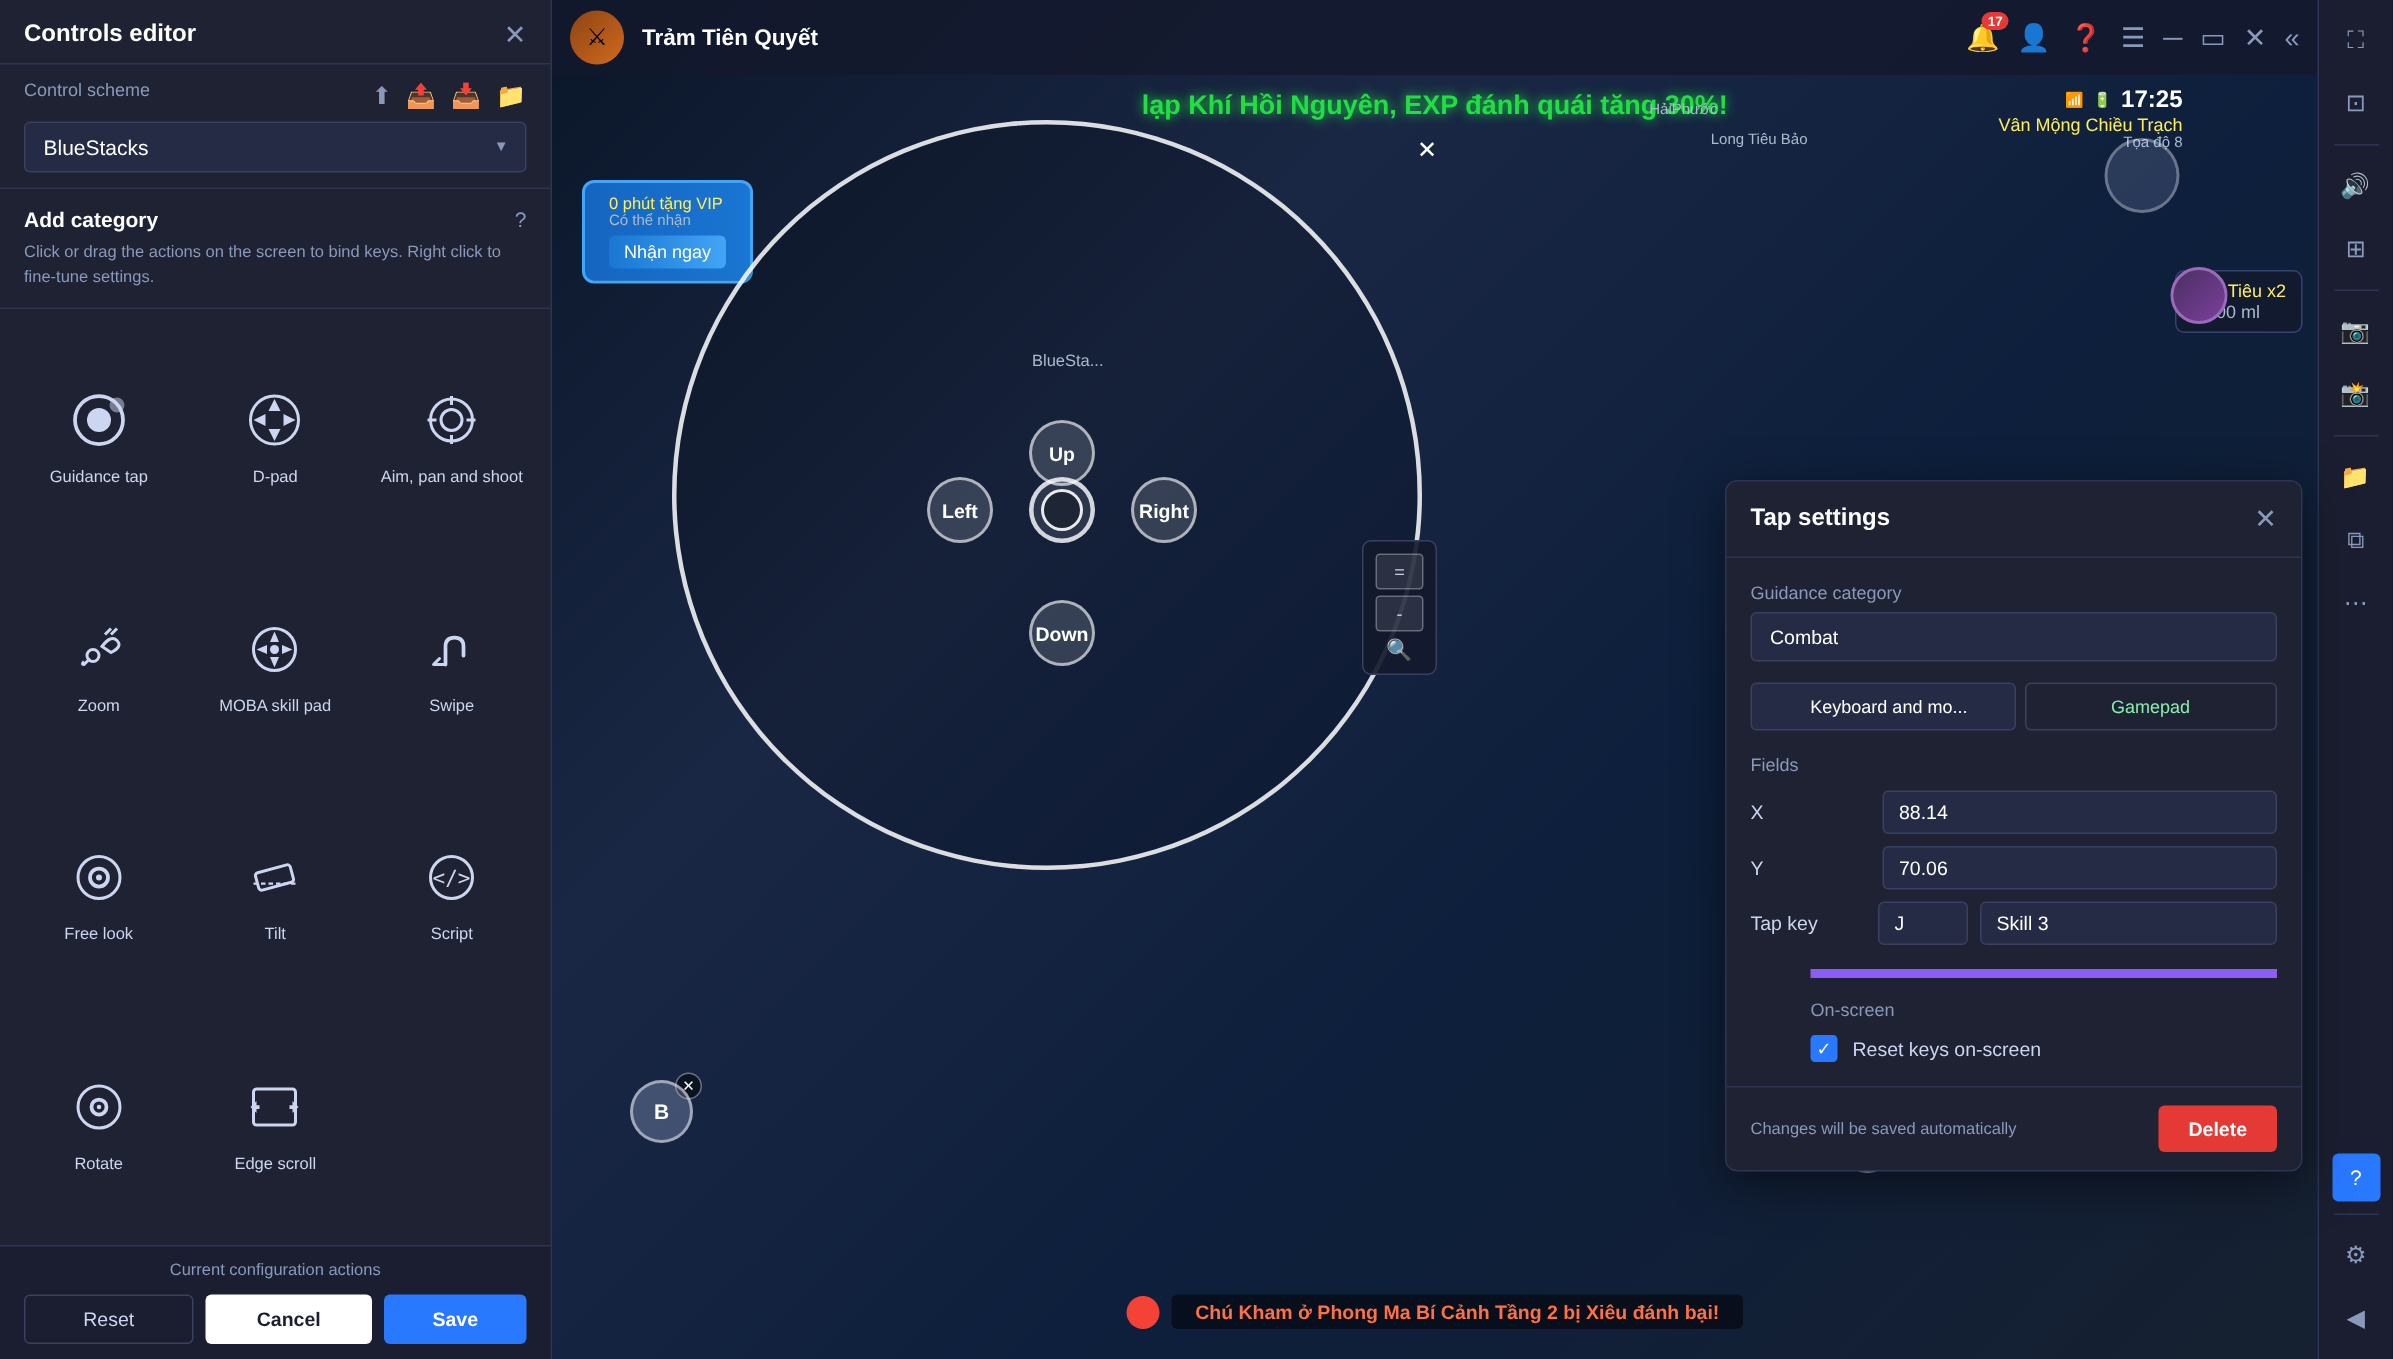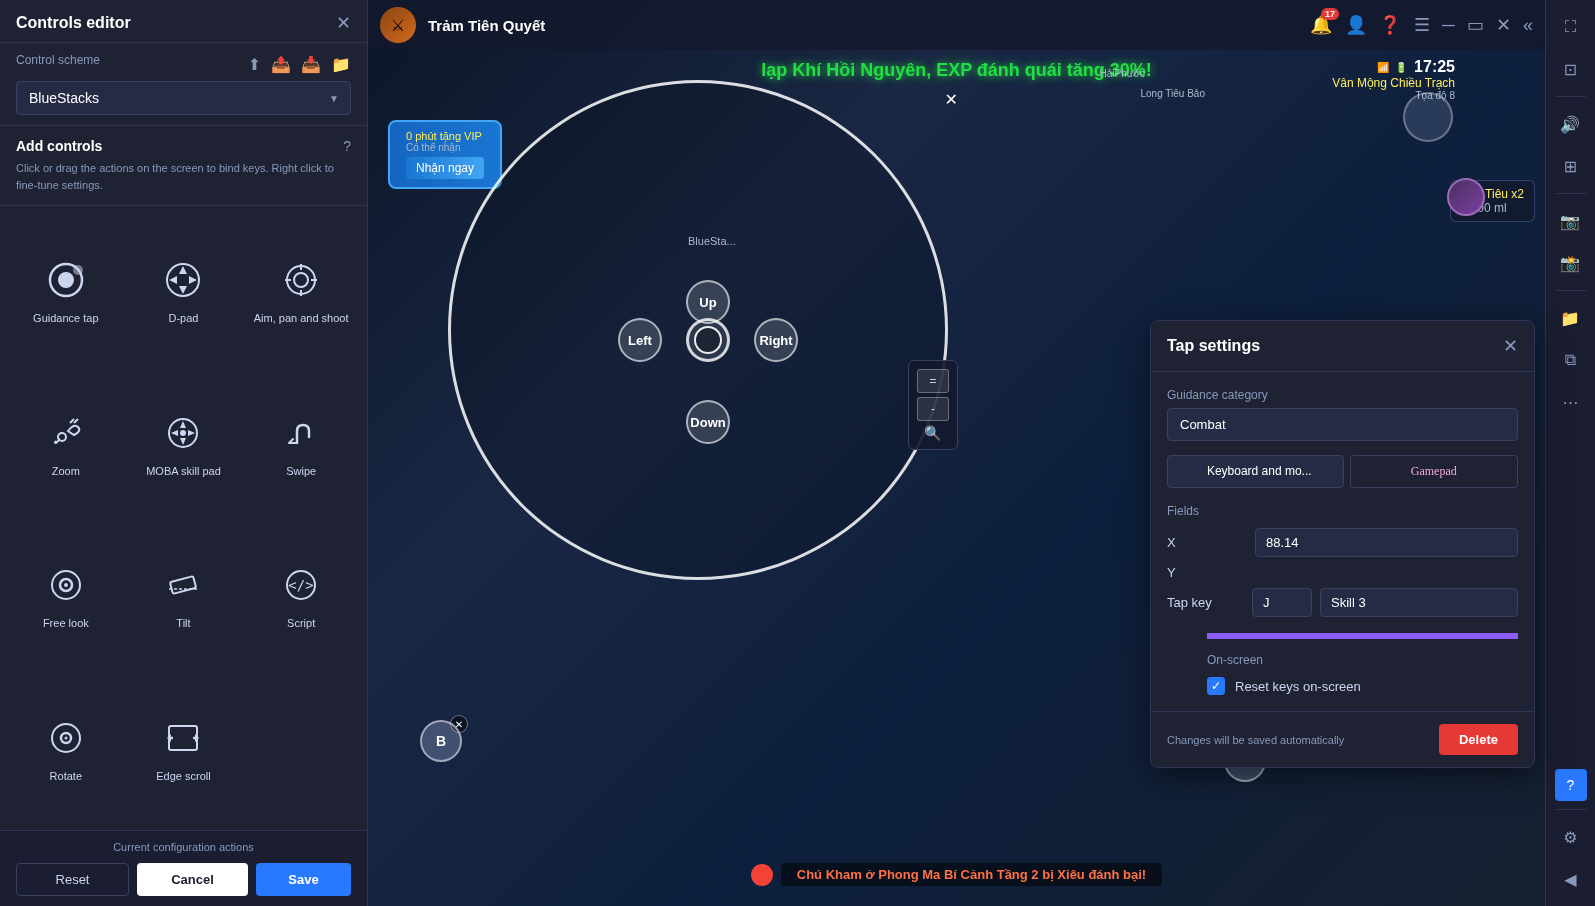--- a/index.html
+++ b/index.html
@@ -509,22 +509,21 @@
       cursor: pointer;
       border: 1px solid #3a4060;
     }
     .ts-tab.active {
       background: #252b45;
       color: #fff;
       padding-left: 16px;
     }
     .ts-tab:not(.active) {
       background: transparent;
-      color: #f9a8d4;
-      font-family: Liberation Serif, serif;
+      color: #86efac;
     }
 
     .ts-section-label {
       color: #8899bb;
       font-size: 12px;
       margin-bottom: 10px;
     }
 
     .ts-fields-grid {
       display: flex;
@@ -678,21 +677,21 @@
     </div>
     <div class="scheme-select-wrapper">
       <select class="scheme-select">
         <option>BlueStacks</option>
       </select>
     </div>
   </div>
 
   <div class="add-controls-section">
     <div class="add-controls-header">
-      <span class="add-controls-title">Add controls</span>
+      <span class="add-controls-title">Add category</span>
       <span class="help-icon">?</span>
     </div>
     <div class="add-controls-desc">Click or drag the actions on the screen to bind keys. Right click to fine-tune settings.</div>
   </div>
 
   <div class="controls-grid">
 
 
     <div class="control-item">
       <div class="control-icon">
@@ -977,20 +976,21 @@
 
     <div class="ts-section-label">Fields</div>
 
     <div class="ts-fields-grid">
       <div class="ts-field-row">
         <span class="ts-field-key">X</span>
         <input class="ts-field-val" type="text" value="88.14" style="">
       </div>
       <div class="ts-field-row">
         <span class="ts-field-key">Y</span>
+        <input class="ts-field-val" type="text" value="70.06" style="">
       </div>
       <div class="ts-field-row">
         <span class="ts-field-key">Tap key</span>
         <input class="ts-field-val" type="text" style="flex: 1 1 0%; max-width: 60px;" value="J">
         <input class="ts-field-skill" type="text" value="Skill 3" style="">
       </div>
     </div>
 
     <div class="ts-onscreen-section">
       <div class="ts-onscreen-label">On-screen</div>

